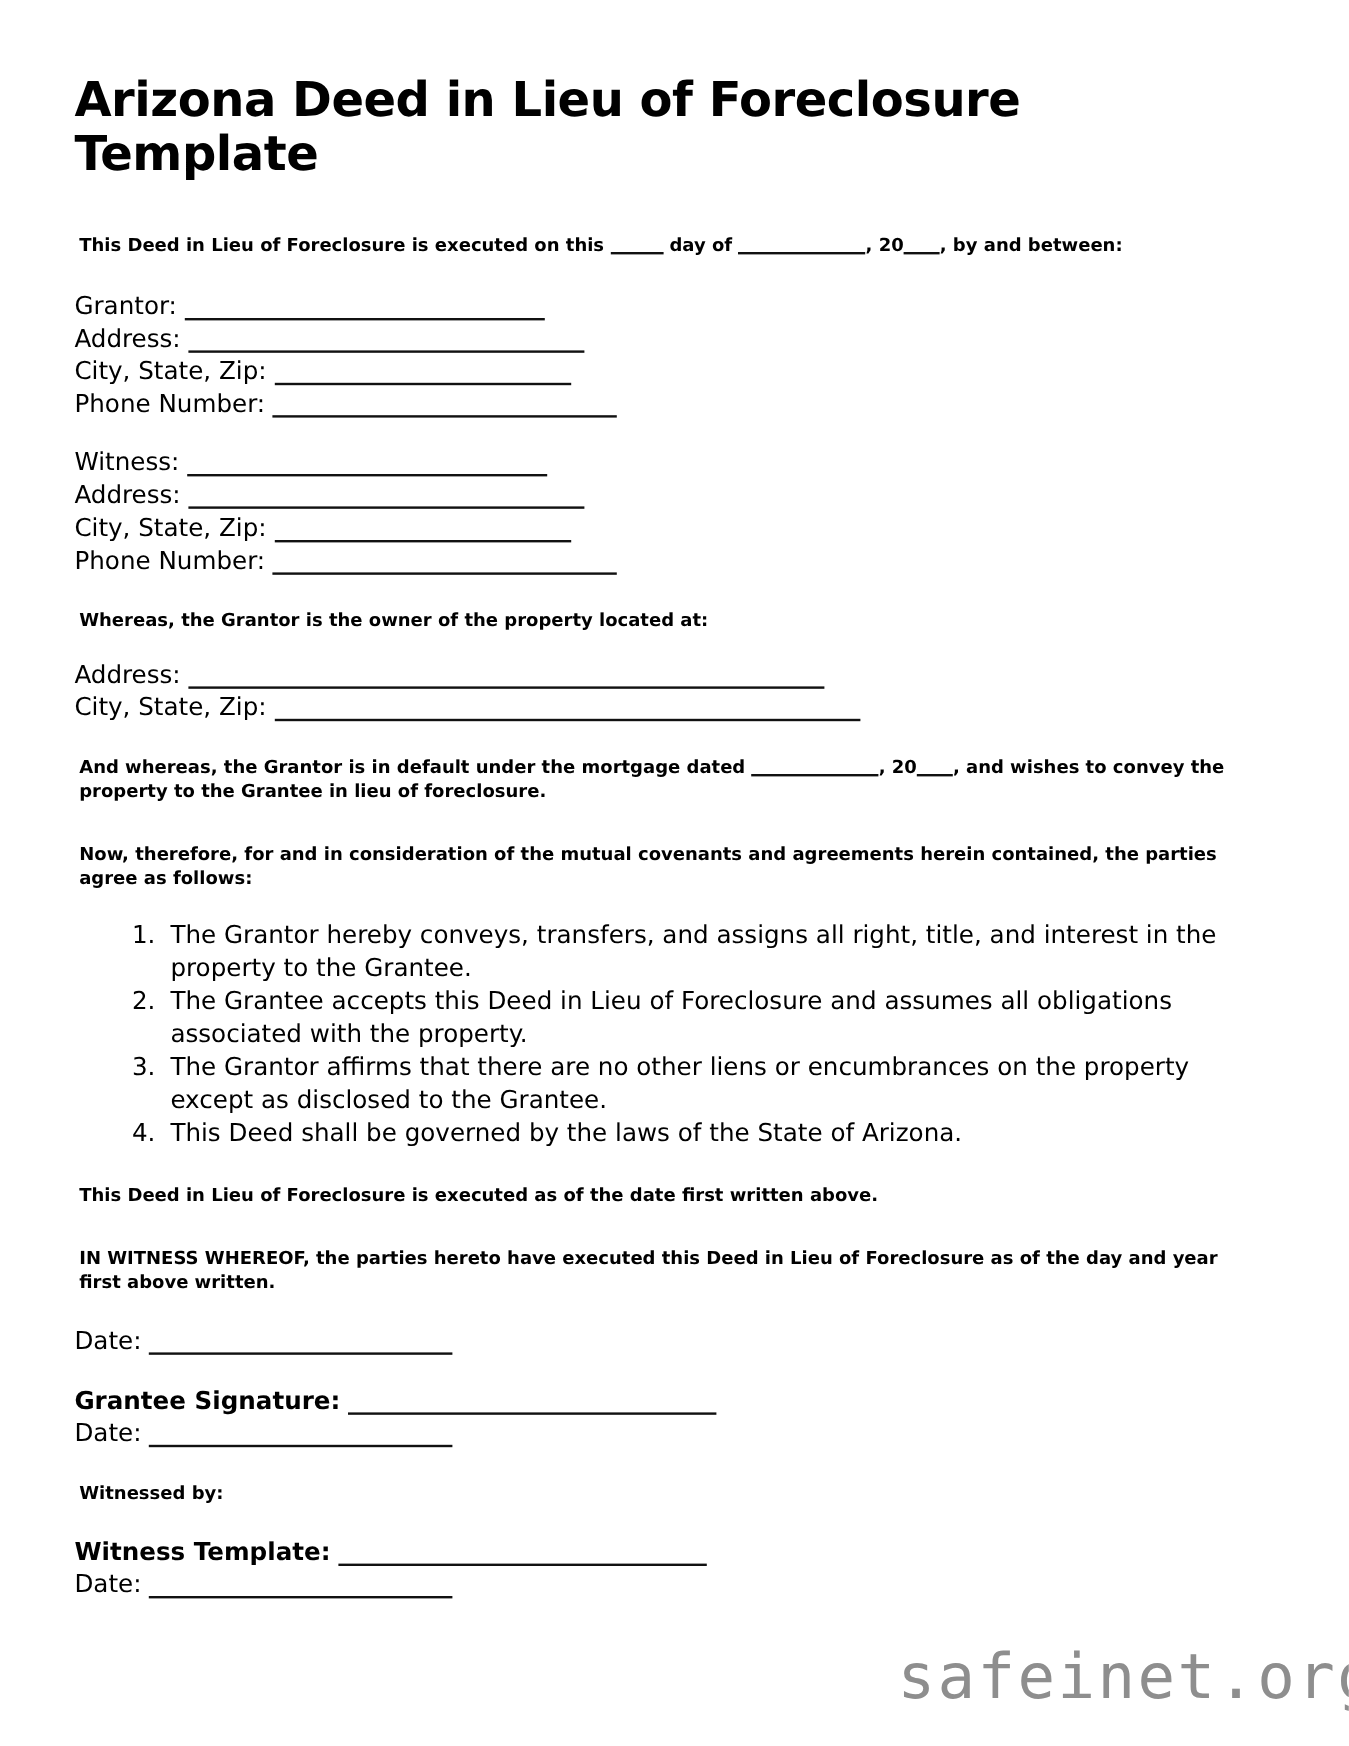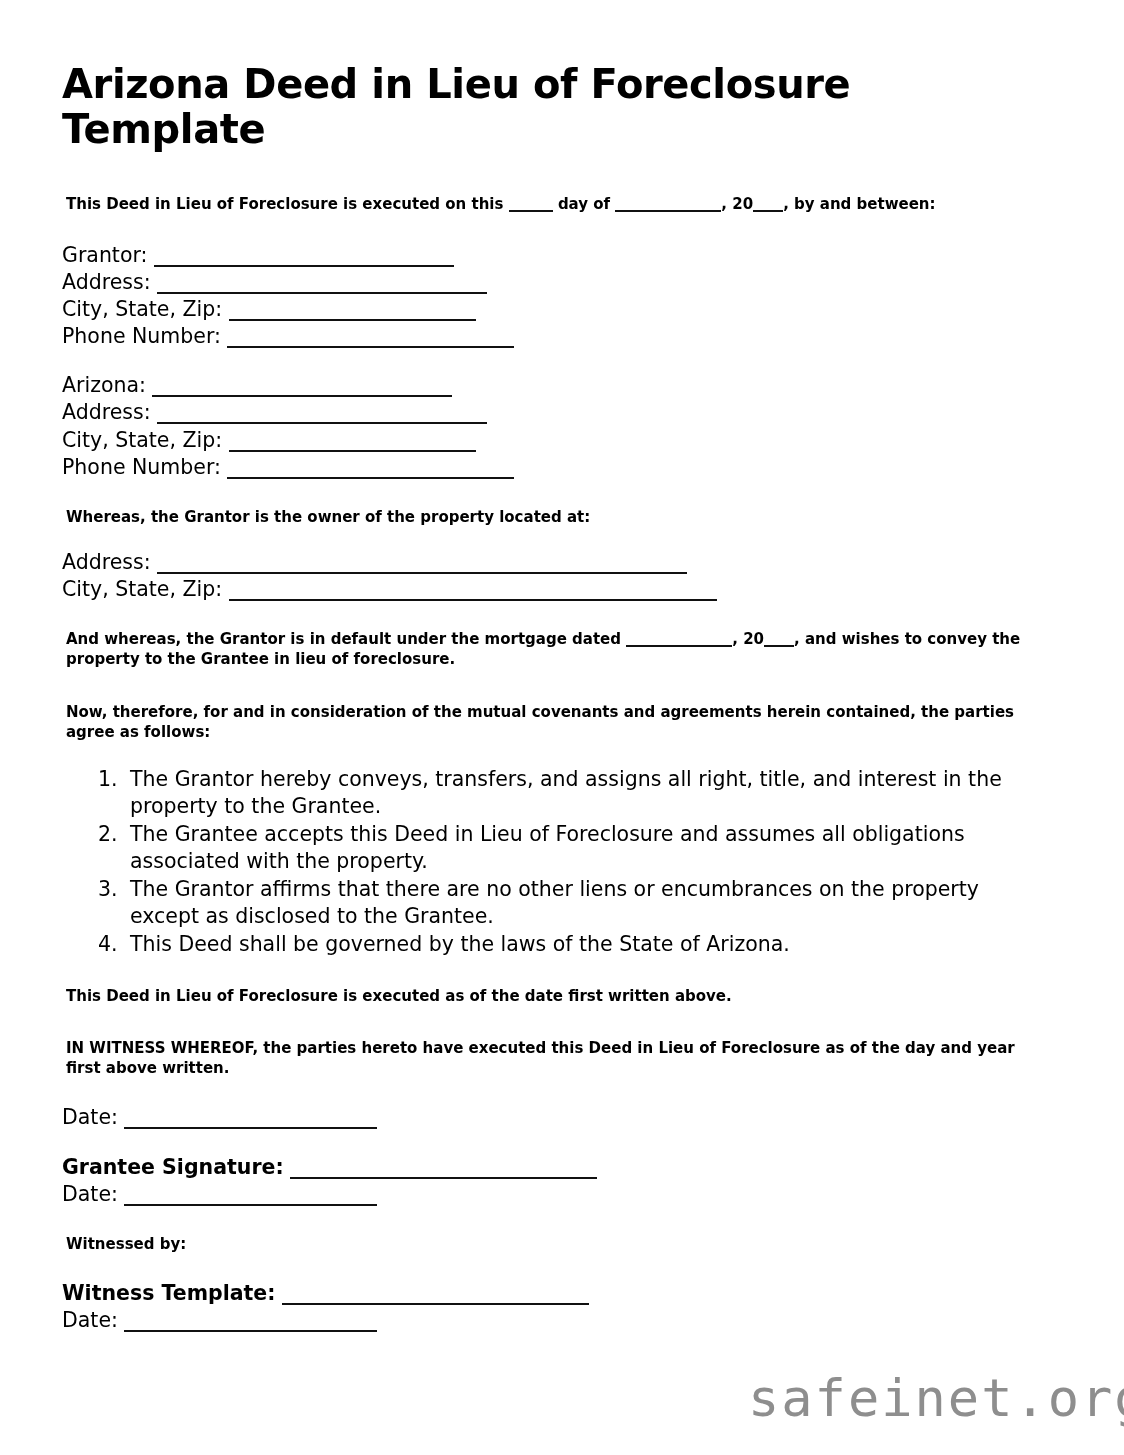--- a/index.html
+++ b/index.html
@@ -76,21 +76,21 @@
     vertical-align: -3px;
   }
 
   ol.terms {
     margin: 0;
     padding: 0 0 0 62px;
     font-size: 20.5px;
     line-height: 1.34;
   }
   ol.terms li {
-    margin: 0 0 0 0;
+    margin: 0 0 0 12px;
     padding-left: 6px;
   }
   ol.terms li + li { margin-top: 0px; }
 
   .sig-group { }
   .sig-line  { font-size: 20.5px; line-height: 1.33; white-space: nowrap; }
   .sig-line .b { font-weight: bold; }
 
   .watermark {
     position: absolute;
@@ -122,21 +122,21 @@
     <div>
       <div class="field-line"><span class="lbl b">Grantor:</span> <span class="blank" style="width:300px"></span></div>
       <div class="field-line"><span class="lbl">Address:</span> <span class="blank" style="width:330px"></span></div>
       <div class="field-line"><span class="lbl">City, State, Zip:</span> <span class="blank" style="width:247px"></span></div>
       <div class="field-line"><span class="lbl">Phone Number:</span> <span class="blank" style="width:287px"></span></div>
     </div>
 
     <div class="gap-block"></div>
 
     <div>
-      <div class="field-line"><span class="lbl b">Arizona:</span> <span class="blank" style="width:300px"></span></div>
+      <div class="field-line"><span class="lbl b">Witness:</span> <span class="blank" style="width:300px"></span></div>
       <div class="field-line"><span class="lbl">Address:</span> <span class="blank" style="width:330px"></span></div>
       <div class="field-line"><span class="lbl">City, State, Zip:</span> <span class="blank" style="width:247px"></span></div>
       <div class="field-line"><span class="lbl">Phone Number:</span> <span class="blank" style="width:287px"></span></div>
     </div>
 
     <div class="gap-block"></div>
 
     <p class="para">Whereas, the Grantor is the owner of the property located at:</p>
 
     <div class="gap-small"></div>

